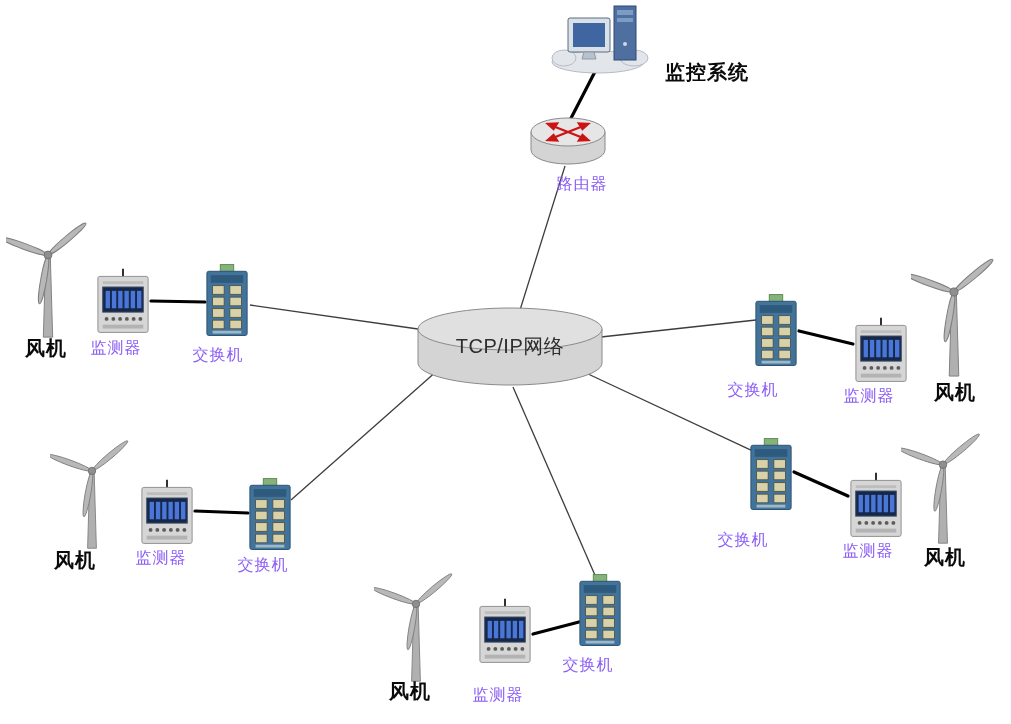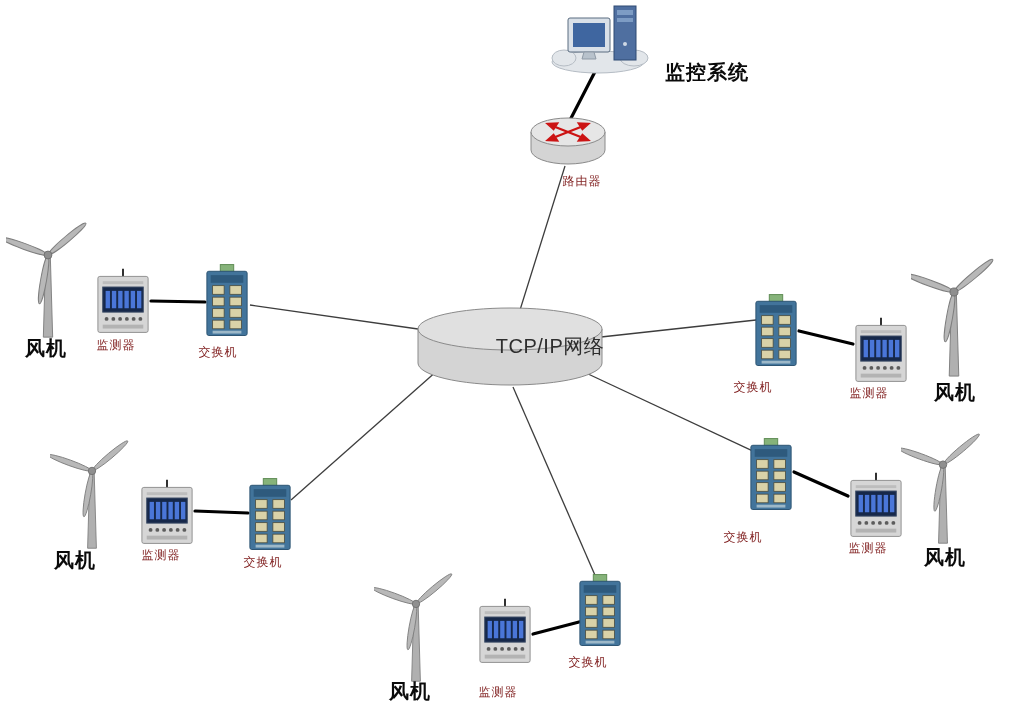--- a/index.html
+++ b/index.html
@@ -11,42 +11,41 @@
     height: 724px;
     background: #ffffff;
     overflow: hidden;
   }
   .lines { position: absolute; left: 0; top: 0; width: 1011px; height: 724px; }
   .node { position: absolute; }
   .node svg { display: block; width: 100%; height: 100%; }
   .label {
     position: absolute;
     transform: translateX(-50%);
-    font-size: 12px;
-    color: #7f1d1d;
+    font-size: 16px;
+    color: #8b5cf6;
     letter-spacing: 1px;
     white-space: nowrap;
     line-height: 1.1;
   }
   .label.bold {
     font-weight: 700;
     font-size: 20px;
     color: #0a0a0a;
     text-align: center;
   }
   .net-text {
     position: absolute;
     left: 50%;
     top: 28px;
     transform: translateX(-50%);
     font-size: 20px;
     color: #2e2e2e;
     letter-spacing: 0.5px;
     white-space: nowrap;
-    margin-left: 40px;
   }
 </style>
 </head>
 <body>
 
 <div class="canvas">
 
   <svg width="0" height="0" style="position:absolute" aria-hidden="true">
     <defs>
       <g id="sym-turbine">

